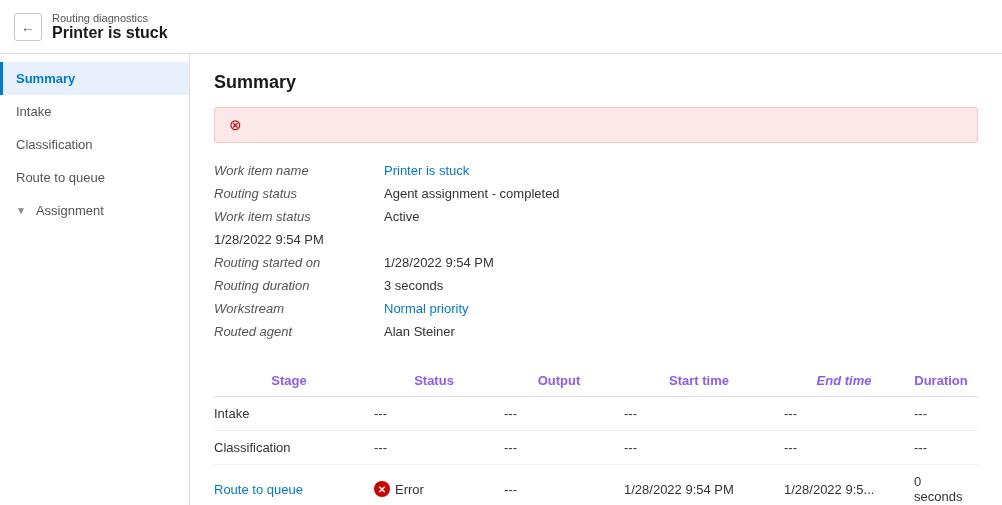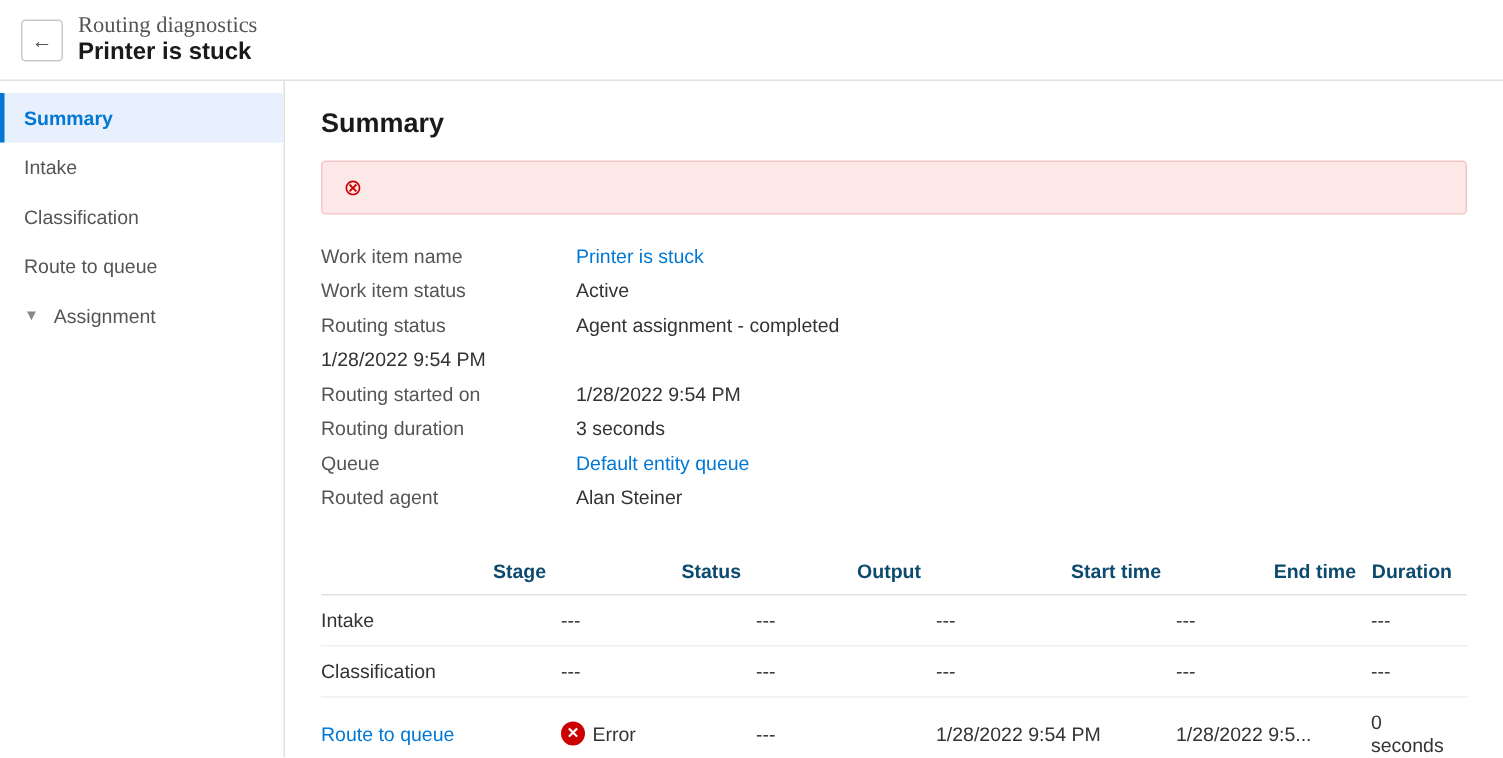--- a/index.html
+++ b/index.html
@@ -19,21 +19,21 @@
       width: 28px; height: 28px;
       border: 1px solid #c8c8c8;
       border-radius: 3px;
       background: #fff;
       display: flex; align-items: center; justify-content: center;
       cursor: pointer;
       color: #555;
       font-size: 14px;
     }
     .header-text { display: flex; flex-direction: column; }
-    .header-subtitle { font-size: 15px; color: #555; font-family: Liberation Serif, serif; }
+    .header-subtitle { font-size: 11px; color: #555; }
     .header-title { font-size: 16px; font-weight: 600; color: #1a1a1a; }
 
     
     .layout { display: flex; flex: 1; overflow: hidden; }
 
     
     .sidebar {
       width: 190px;
       border-right: 1px solid #e0e0e0;
       background: #fff;
@@ -88,47 +88,47 @@
     }
     .error-icon { color: #c00; font-size: 15px; }
 
     
     .info-grid { margin-bottom: 22px; }
     .info-row {
       display: flex;
       padding: 4px 0;
       align-items: baseline;
     }
-    .info-label { width: 170px; color: #555; font-size: 13px; flex-shrink: 0; }
+    .info-label { width: 170px; color: #555; font-size: 13px; flex-shrink: 0; font-style: italic; }
     .info-value { color: #333; font-size: 13px; }
     .info-value.link { color: #0078d4; cursor: pointer; }
 
     
     .diag-table { width: 100%; border-collapse: collapse; }
     .diag-table th {
-      text-align: right;
+      text-align: center;
       font-weight: 600;
       font-size: 13px;
-      color: #0c4a6e;
+      color: #8b5cf6;
       padding: 8px 10px 8px 0;
       border-bottom: 1px solid #e0e0e0;
     }
     .diag-table td {
       padding: 9px 10px 9px 0;
       font-size: 13px;
       color: #333;
       border-bottom: 1px solid #f0f0f0;
       vertical-align: middle;
     }
     .diag-table tr:last-child td { border-bottom: none; }
     .col-stage { width: 160px; }
     .col-status { width: 130px; }
     .col-output { width: 120px; }
     .col-start { width: 160px; }
-    .col-end { width: 130px; }
+    .col-end { width: 130px; font-style: italic; }
     .col-dur { }
 
     .stage-link { color: #0078d4; cursor: pointer; }
 
     .status-error { display: flex; align-items: center; gap: 5px; }
 
     .dot-error { 
       width: 16px; height: 16px; 
       background: #c00; 
       border-radius: 50%; 
@@ -177,41 +177,41 @@
     <div class="error-banner">
       <span class="error-icon">⊗</span>
     </div>
 
     <div class="info-grid">
       <div class="info-row">
         <span class="info-label">Work item name</span>
         <span class="info-value link">Printer is stuck</span>
       </div>
       <div class="info-row">
+        <span class="info-label">Routing status</span>
+        <span class="info-value">Agent assignment - completed</span>
+      </div>
+      <div class="info-row">
         <span class="info-label">Work item status</span>
         <span class="info-value">Active</span>
       </div>
       <div class="info-row">
-        <span class="info-label">Routing status</span>
-        <span class="info-value">Agent assignment - completed</span>
-      </div>
-      <div class="info-row">
         <span class="info-value">1/28/2022 9:54 PM</span>
       </div>
       <div class="info-row">
         <span class="info-label">Routing started on</span>
         <span class="info-value">1/28/2022 9:54 PM</span>
       </div>
       <div class="info-row">
         <span class="info-label">Routing duration</span>
         <span class="info-value">3 seconds</span>
       </div>
       <div class="info-row">
-        <span class="info-label">Queue</span>
-        <span class="info-value link">Default entity queue</span>
+        <span class="info-label">Workstream</span>
+        <span class="info-value link">Normal priority</span>
       </div>
       <div class="info-row">
         <span class="info-label">Routed agent</span>
         <span class="info-value">Alan Steiner</span>
       </div>
     </div>
 
     <table class="diag-table">
       <thead>
         <tr>

